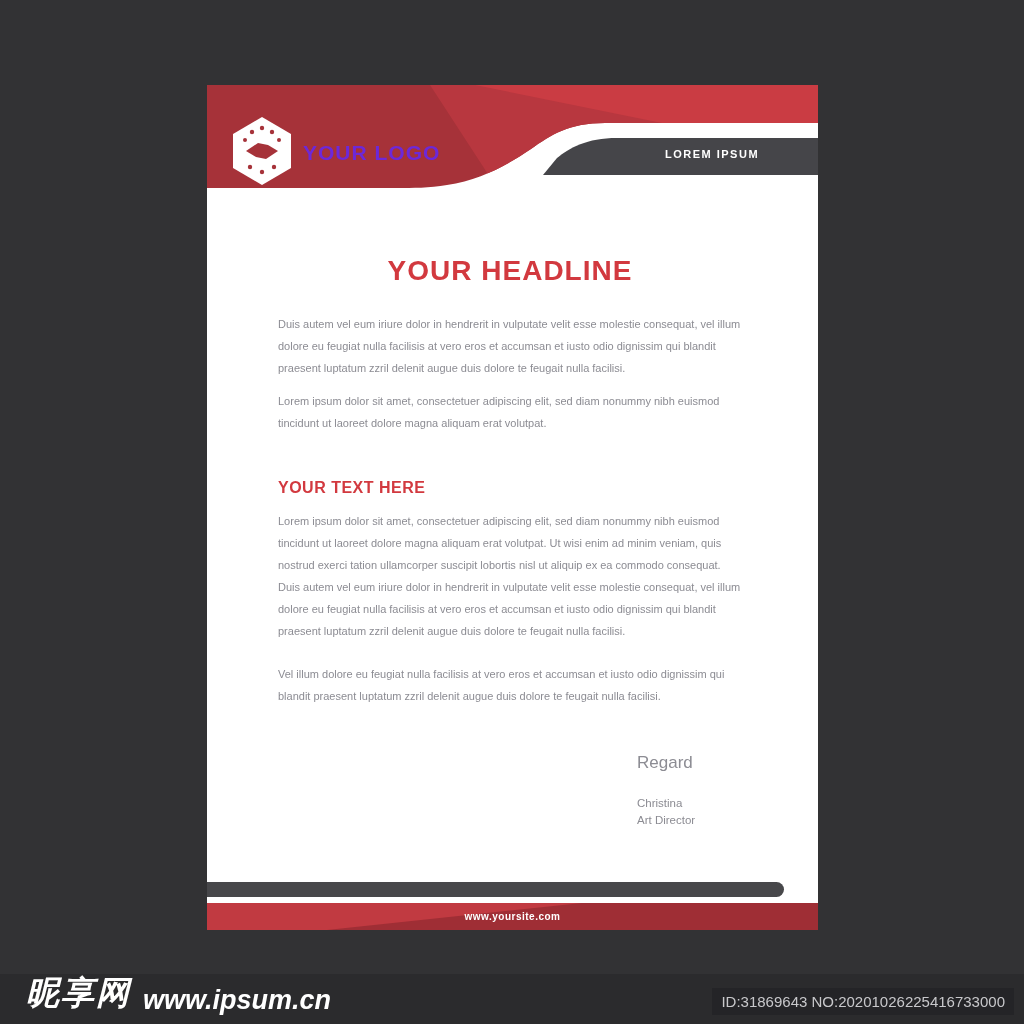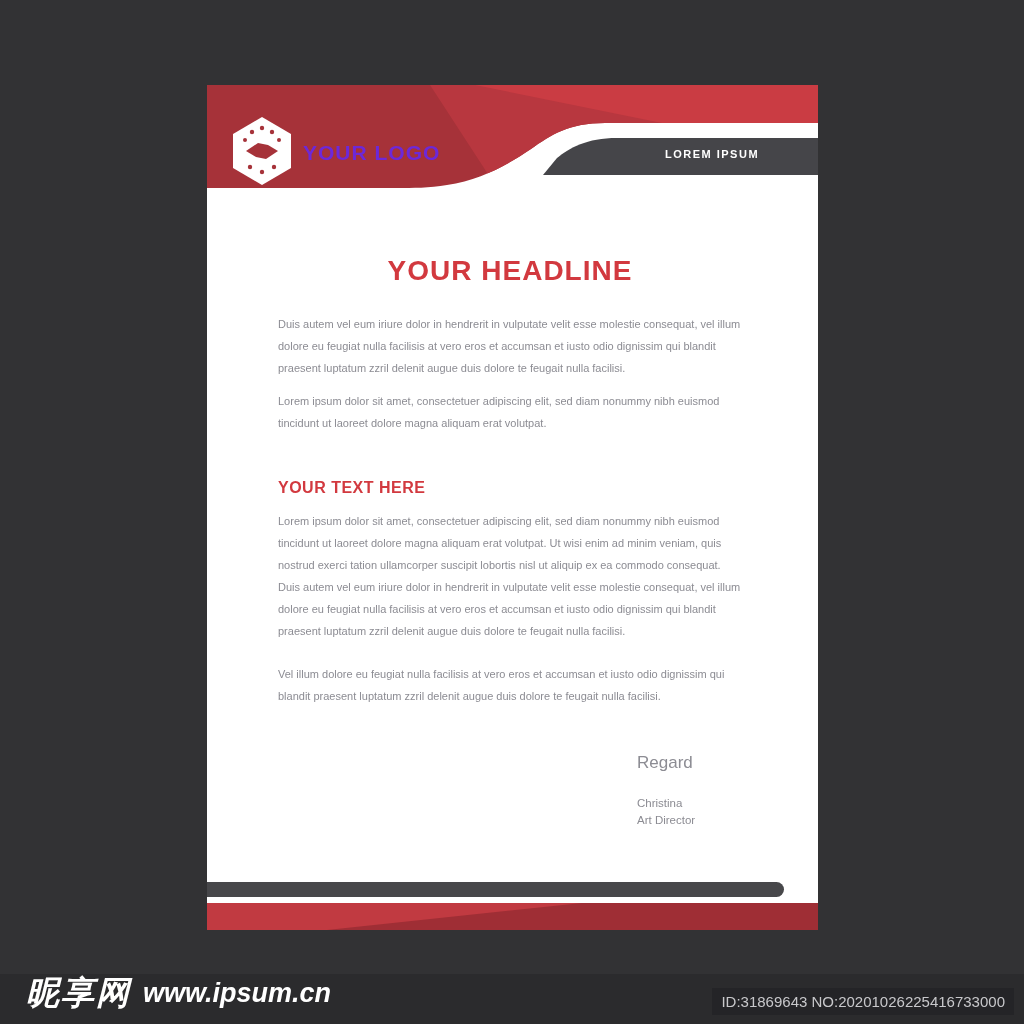--- a/index.html
+++ b/index.html
@@ -89,21 +89,21 @@
     letter-spacing: 0.5px;
   }
   
   .watermark-bar {
     position: absolute; left: 0; bottom: 0;
     width: 1024px; height: 50px;
     background: #2b2b2d;
   }
   .wm-left {
     position: absolute; left: 26px; bottom: 8px;
-    display: flex; align-items: center; gap: 12px;
+    display: flex; align-items: flex-end; gap: 12px;
     color: #ffffff; font-style: italic; font-weight: bold;
     white-space: nowrap;
   }
   .wm-site-name { font-size: 33px; letter-spacing: 2px; }
   .wm-site-url  { font-size: 27px; }
   .wm-id-box {
     position: absolute; right: 10px; bottom: 9px;
     background: #242427;
     color: #c8c8cb; font-size: 15px;
     padding: 5px 9px;
@@ -165,20 +165,21 @@
 
     <div class="sig-role">Art Director</div>
 
     <div class="footer-bar"></div>
 
     <svg class="footer-band-svg" viewBox="0 0 611 27" preserveAspectRatio="none">
       <rect x="0" y="0" width="611" height="27" fill="#c13a41"></rect>
       <polygon points="375,0 611,0 611,27 120,27" fill="#9f2e35"></polygon>
     </svg>
 
+    <div class="footer-site">www.yoursite.com</div>
 
   </div>
 
   <div class="watermark-bar">
     <div class="wm-left">
       <span class="wm-site-name">昵享网</span>
       <span class="wm-site-url">www.ipsum.cn</span>
     </div>
     <div class="wm-id-box">ID:31869643 NO:20201026225416733000</div>
   </div>

